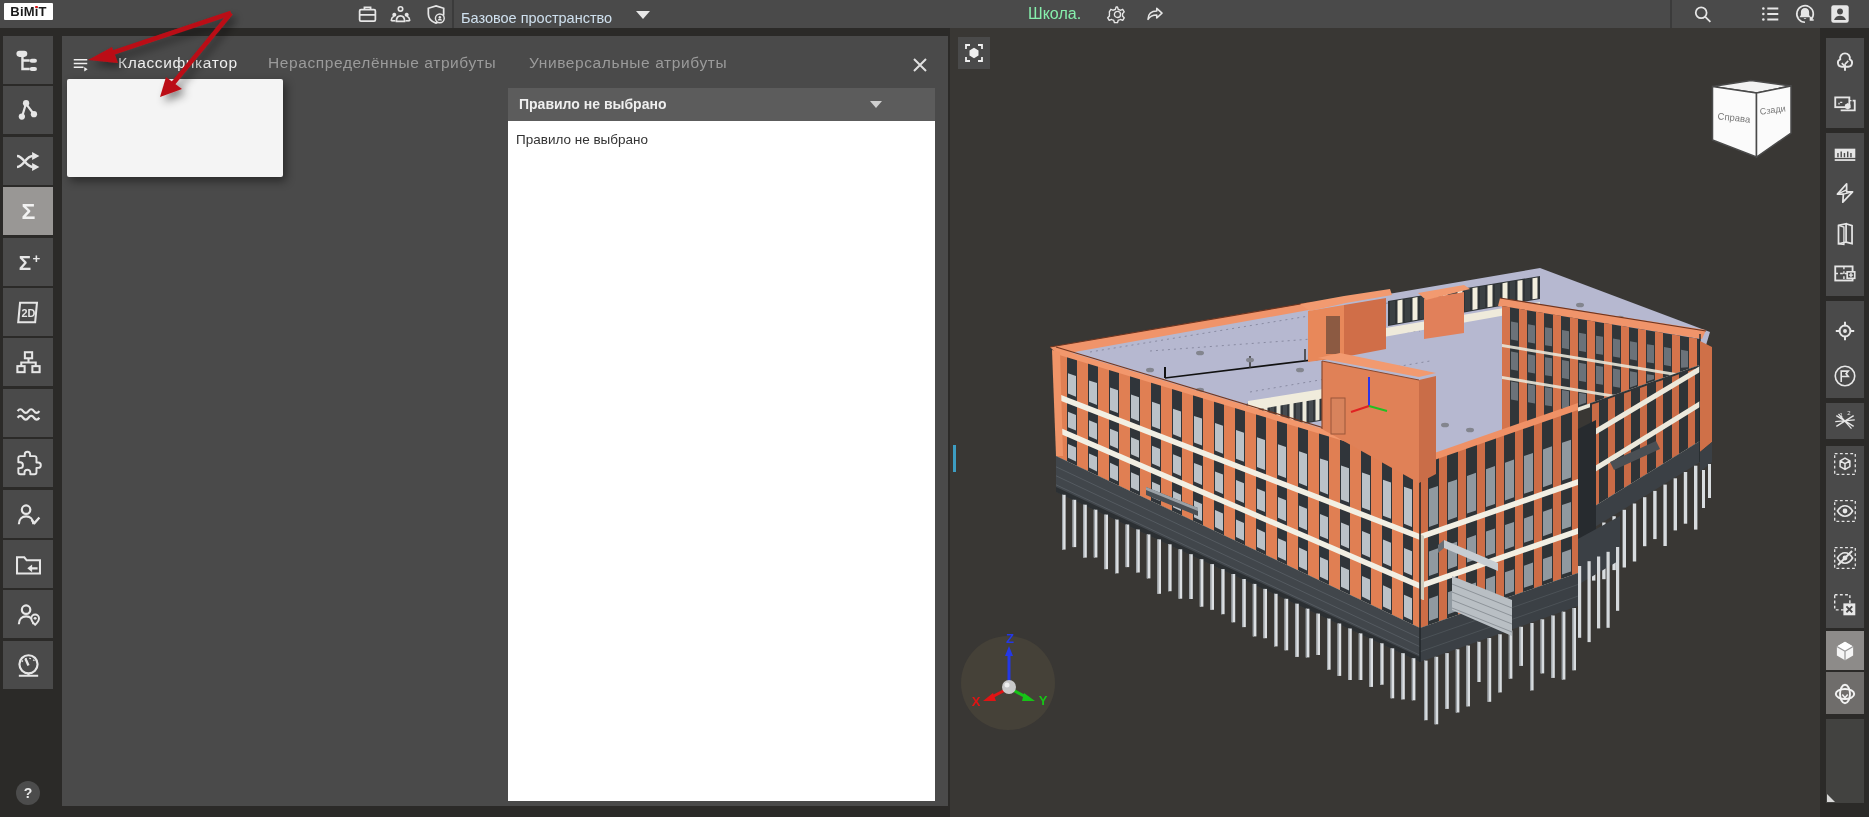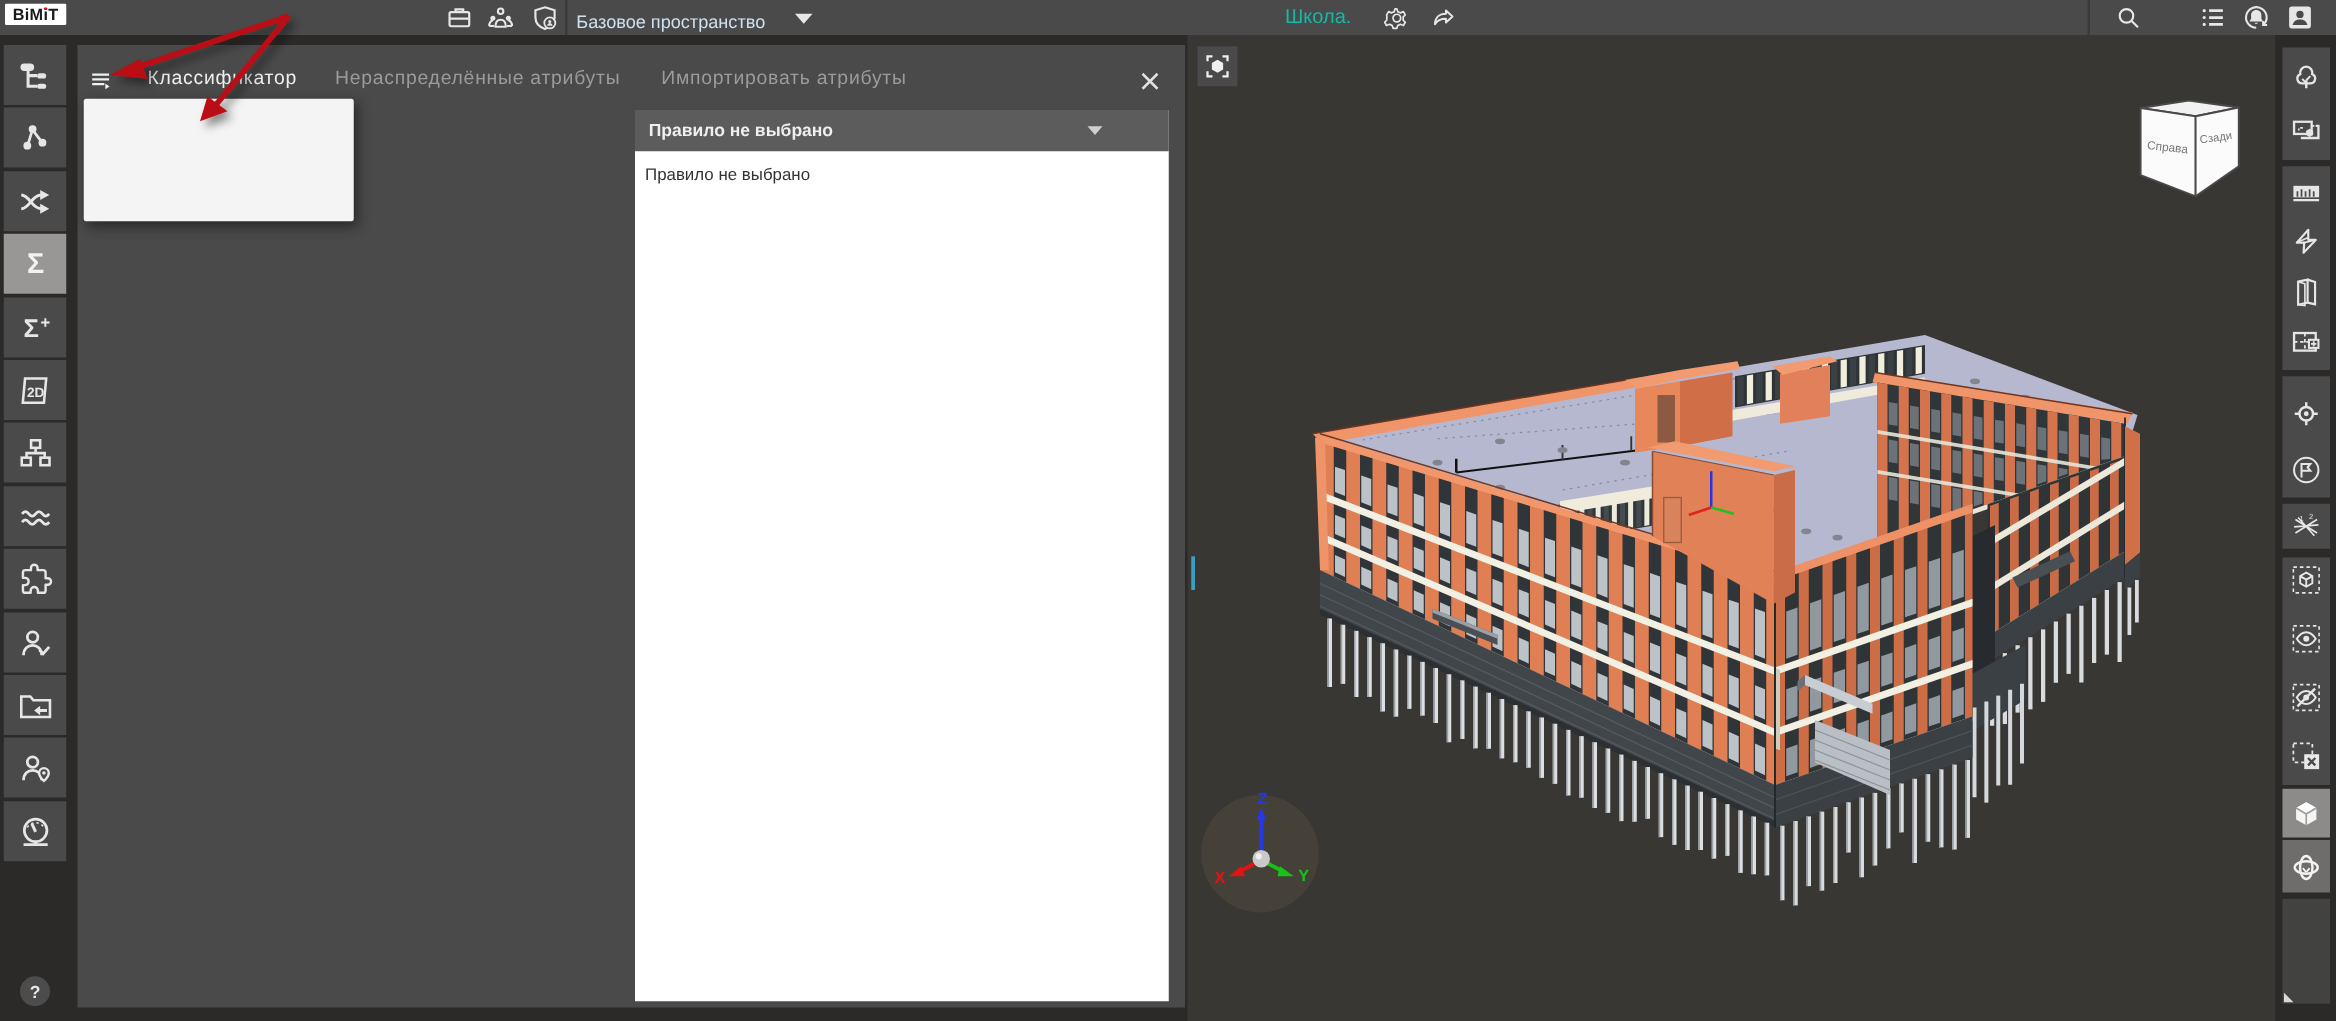--- a/index.html
+++ b/index.html
@@ -9,21 +9,21 @@
 #topbar { position:absolute; left:0; top:0; width:1869px; height:28px; background:#4a4a4a; }
 #logo { position:absolute; left:4px; top:3px; width:49px; height:17px; background:#fff; border-radius:1px;
   font-weight:bold; font-size:13px; color:#1a1a1a; text-align:center; line-height:17px; letter-spacing:0.2px;}
 #logo i { font-style:normal; position:relative; }
 #logo i:after { content:''; position:absolute; left:0.5px; top:1.5px; width:2.5px; height:2.5px; background:#e01212; border-radius:50%; }
 .tbico { position:absolute; top:3px; }
 #tbsep1 { position:absolute; left:452px; top:0; width:2px; height:28px; background:#3b3b3b; }
 #tbsep2 { position:absolute; left:1670px; top:0; width:2px; height:28px; background:#3b3b3b; }
 #bspace { position:absolute; left:461px; top:10px; font-size:14.5px; color:#cfe0ee; }
 #bsarrow { position:absolute; left:636px; top:11px; width:0; height:0; border-left:7px solid transparent; border-right:7px solid transparent; border-top:8px solid #e8e8e8; }
-#school { position:absolute; left:1028px; top:5px; font-size:16px; color:#14b8a6; }
+#school { position:absolute; left:1028px; top:5px; font-size:16px; color:#86efac; }
 
 #lsidebar { position:absolute; left:0; top:28px; width:58px; height:789px; background:#2b2a28; }
 .ltile { position:absolute; left:3px; width:50px; height:48px; background:#4a4a4a; display:flex; align-items:center; justify-content:center; }
 .ltile.sel { background:#999795; }
 #helpq { position:absolute; left:16px; top:753px; width:24px; height:24px; border-radius:50%; background:#4c4c4c; color:#e8e8e8; font-size:14px; font-weight:bold; text-align:center; line-height:24px; }
 
 #panel { position:absolute; left:62px; top:36px; width:886px; height:770px; background:#4a4a4a; }
 #tabs { position:absolute; left:0; top:0; width:886px; height:52px; }
 .tab { position:absolute; top:18px; font-size:15.5px; letter-spacing:0.6px; color:#9b9b9b; }
 .tab.act { color:#efefef; }
@@ -195,21 +195,21 @@
 </div>
 
 <div id="panel">
   <div id="tabs">
     <div id="hambico"><svg width="19" height="18" viewBox="0 0 24 24" fill="none">
             <path d="M3 5 h18 M3 10 h18 M3 15 h13" stroke="#f0f0f0" stroke-width="2.3"></path>
             <path d="M17 14.5 l4.5 3 -4.5 3 Z" fill="#f0f0f0"></path>
           </svg></div>
     <div class="tab act" style="left:56px">Классификатор</div>
     <div class="tab" style="left:206px">Нераспределённые атрибуты</div>
-    <div class="tab" style="left:467px">Импортировать атрибуты</div>
+    <div class="tab" style="left:467px">Универсальные атрибуты</div>
     <div id="closex"><svg width="20" height="20" viewBox="0 0 20 20">
             <path d="M4 4 L16 16 M16 4 L4 16" stroke="#e0e0e0" stroke-width="2"></path>
           </svg></div>
   </div>
   <div class="wcol" style="left:446px; width:427px;">
     <div class="dbar">
           <div id="rulehdr">Правило не выбрано</div>
           <div class="darr" style="left:362px"></div>
         </div>
     <div id="rulebody">Правило не выбрано</div>

